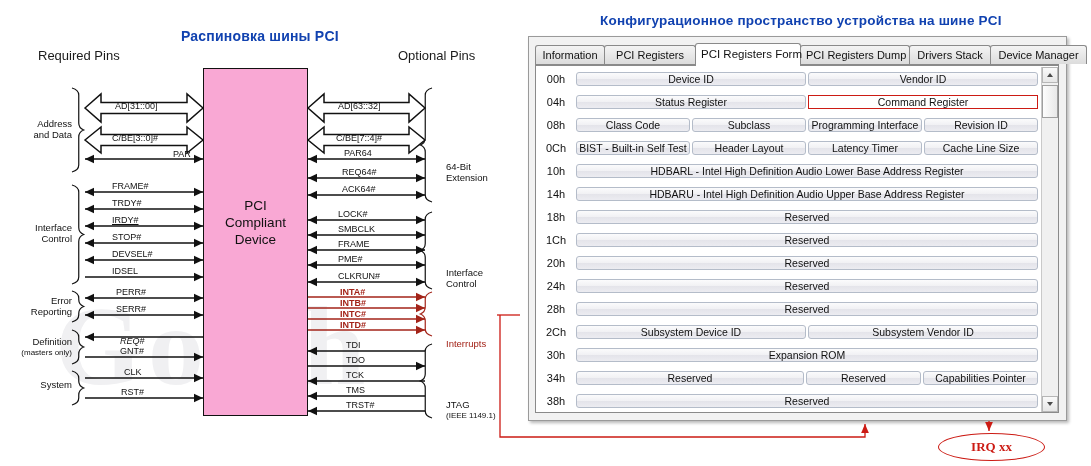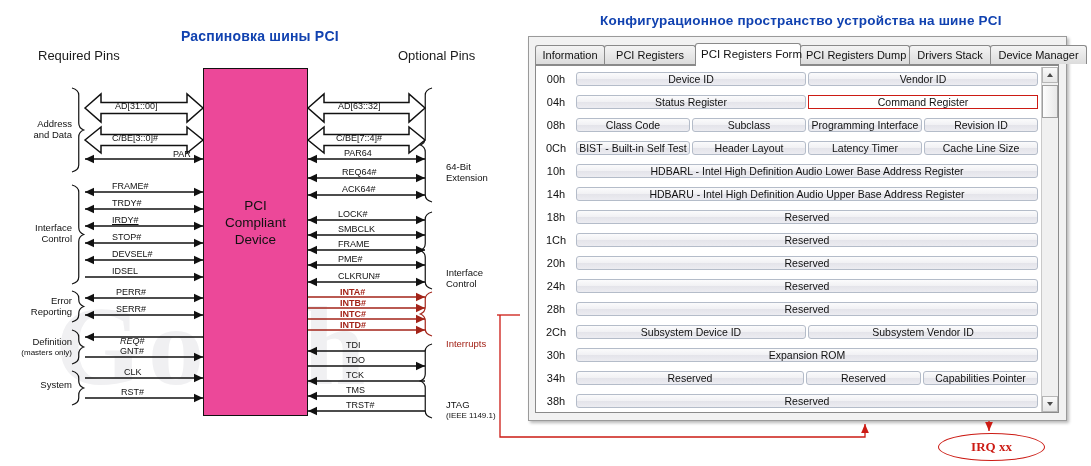--- a/index.html
+++ b/index.html
@@ -20,21 +20,21 @@
   .title{position:absolute;font-weight:700;color:#1142b0;font-size:14px;letter-spacing:.2px;white-space:nowrap;}
   #title-left{left:181px;top:28px;}
   #title-right{left:600px;top:13px;font-size:13.5px;}
 
   
   #left-diagram{position:absolute;left:0;top:0;width:520px;height:466px;z-index:2;}
   .hdr{position:absolute;font-size:13px;color:#1b1b1b;white-space:nowrap;}
   #hdr-required{left:38px;top:48px;}
   #hdr-optional{left:398px;top:48px;}
 
-  .devbox{position:absolute;left:203px;top:68px;width:105px;height:348px;border:1.6px solid #111;background:#ec4899;box-sizing:border-box;}
+  .devbox{position:absolute;left:203px;top:68px;width:105px;height:348px;border:1.6px solid #111;background:#f9a8d4;box-sizing:border-box;}
   .devbox .dlbl{position:absolute;left:0;right:0;top:128px;text-align:center;font-size:13.5px;line-height:17px;color:#111;}
 
   .grp-lbl{position:absolute;font-size:9.5px;line-height:11px;color:#111;text-align:right;white-space:nowrap;}
   .grp-lbl.r{text-align:left;margin-top:29px;}
   .grp-lbl .sub{font-size:8px;display:block;}
 
   .sig{position:absolute;font-size:9px;color:#111;white-space:nowrap;text-align:center;}
   .sig.int{color:#a32318;font-weight:700;}
 
   svg.vec{position:absolute;left:0;top:0;width:520px;height:466px;overflow:visible;}

